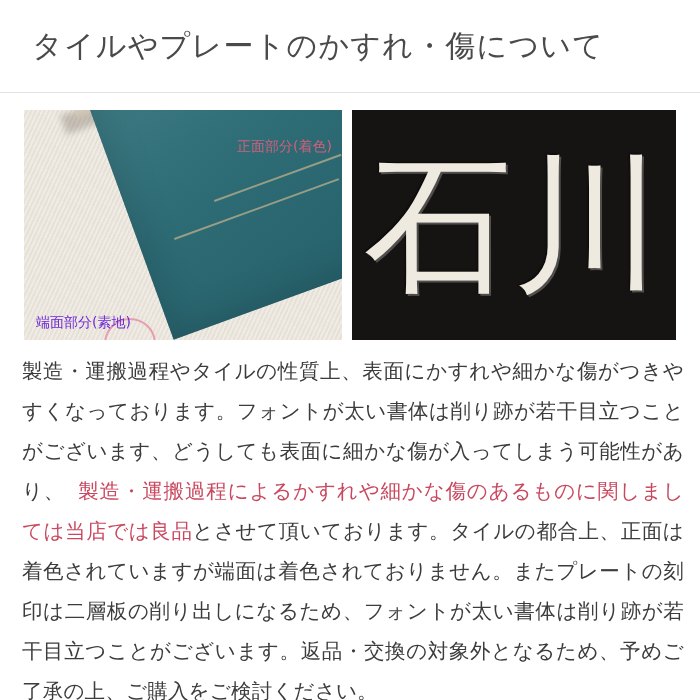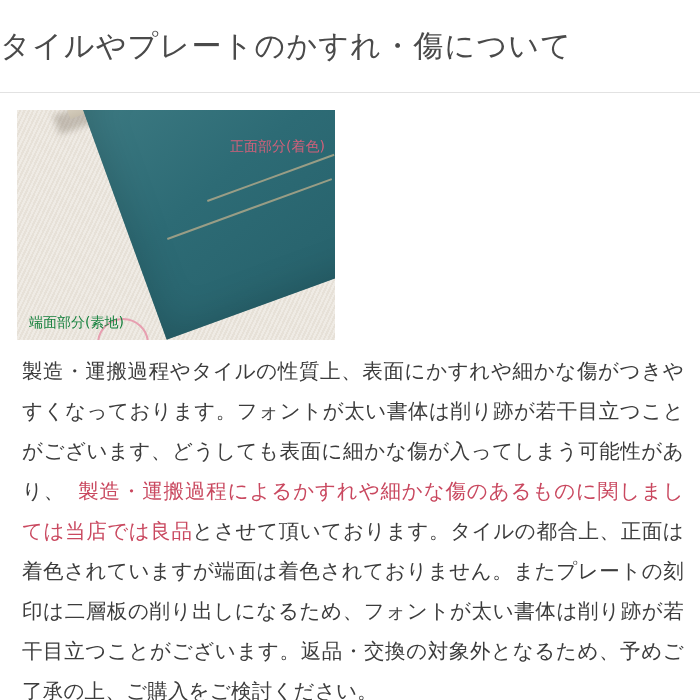--- a/index.html
+++ b/index.html
@@ -27,34 +27,35 @@
     left: 0;
     top: 0;
     width: 700px;
     height: 92px;
     background: #ffffff;
     border-bottom: 1px solid #e2e2e2;
     display: flex;
     align-items: center;
   }
   .header-title {
+    padding-left: 32px;
     padding-right: 20px;
     font-size: 30px;
     letter-spacing: 0.04em;
     color: #4a4a4a;
     font-family: "DejaVu Sans", "Liberation Sans", sans-serif;
     font-weight: 400;
     line-height: 1.2;
     white-space: nowrap;
   }
 
   
   .images {
     position: absolute;
-    left: 17px;
+    left: 24px;
     top: 110px;
     width: 652px;
     height: 230px;
     display: flex;
     gap: 10px;
   }
 
   
   .photo-left {
     position: relative;
@@ -133,21 +134,21 @@
     font-size: 14px;
     color: #d2607a;
     font-family: "DejaVu Sans", "Liberation Sans", sans-serif;
     white-space: nowrap;
   }
   .label-edge {
     position: absolute;
     left: 12px;
     bottom: 8px;
     font-size: 14px;
-    color: #15803d;
+    color: #6d28d9;
     font-family: "DejaVu Sans", "Liberation Sans", sans-serif;
     white-space: nowrap;
     margin-top: 35px;
   }
 
   
   .photo-right {
     position: relative;
     width: 324px;
     height: 230px;
@@ -212,20 +213,23 @@
       <div class="plate-edge"></div>
       <div class="plate-surface"></div>
       <div class="groove groove-a"></div>
       <div class="groove groove-b"></div>
       <div class="circle-highlight"></div>
 
       <div class="label-front">正面部分(着色)</div>
       <div class="label-edge">端面部分(素地)</div>
     </div>
 
+    <div class="photo-right">
+      <div class="engraved-text">石川</div>
+    </div>
 
   </div>
 
   <div class="body-text">
     <p>
       <span>製造・運搬過程やタイルの性質上、表面にかすれや細かな傷がつきやすくなっております。フォントが太い書体は削り跡が若干目立つことがございます、どうしても表面に細かな傷が入ってしまう可能性があり、</span><span class="hl">製造・運搬過程によるかすれや細かな傷のあるものに関しましては当店では良品</span><span>とさせて頂いております。タイルの都合上、正面は着色されていますが端面は着色されておりません。またプレートの刻印は二層板の削り出しになるため、フォントが太い書体は削り跡が若干目立つことがございます。返品・交換の対象外となるため、予めご了承の上、ご購入をご検討ください。</span>
     </p>
   </div>
 
 </div>

